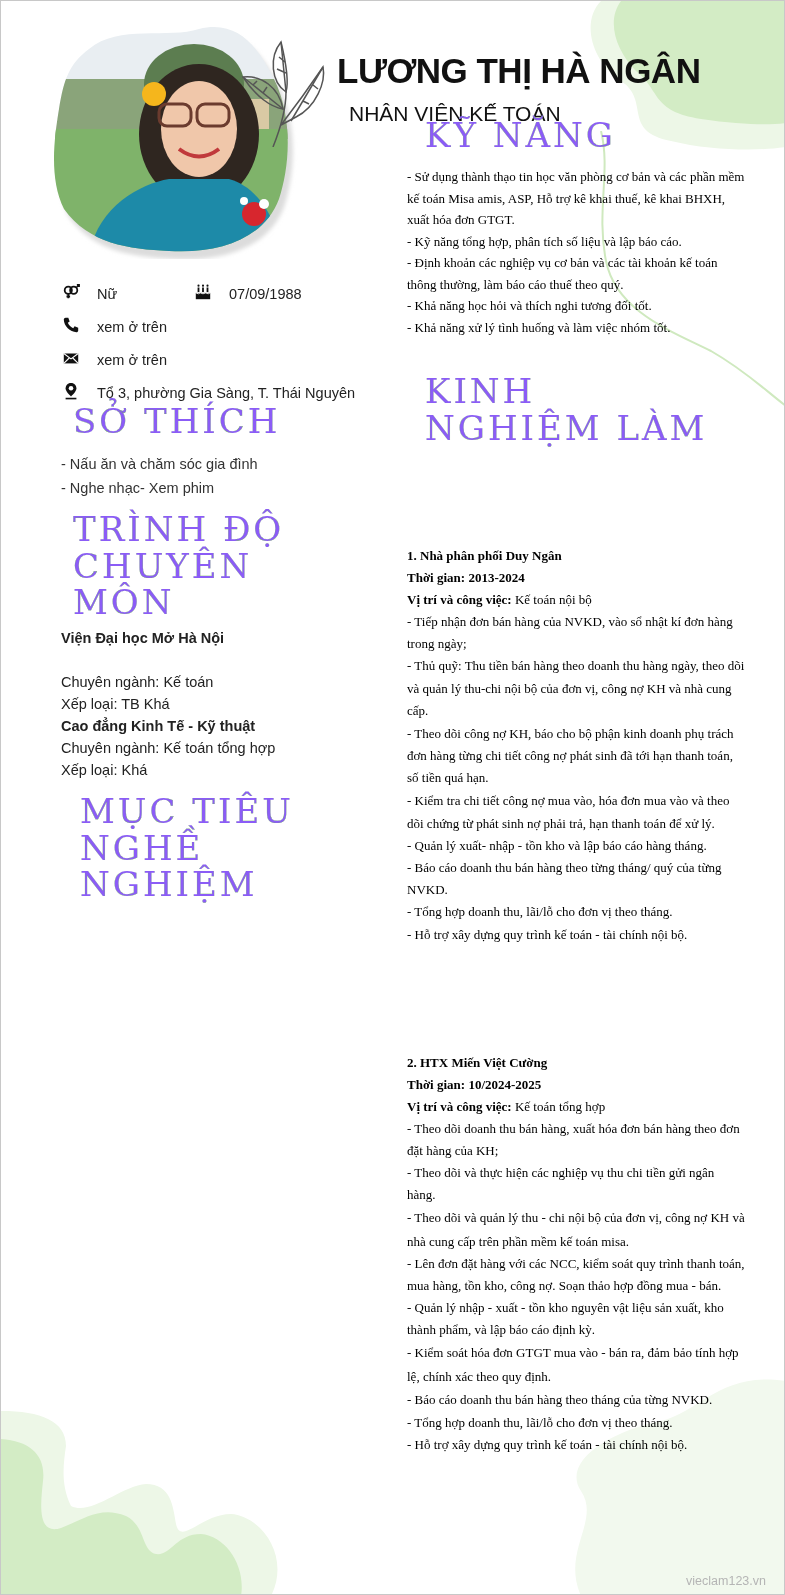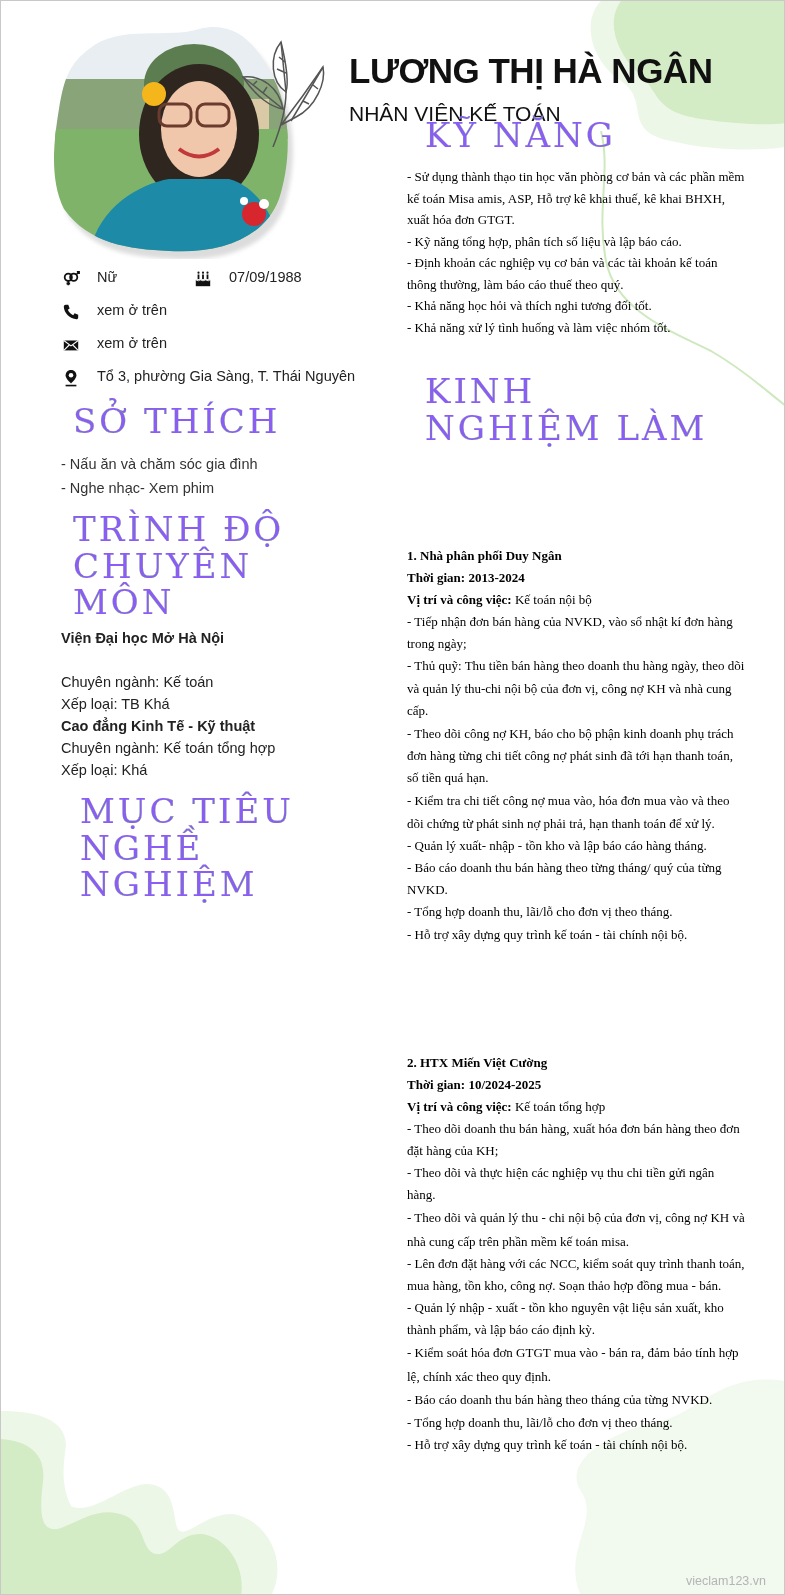--- a/index.html
+++ b/index.html
@@ -2,25 +2,25 @@
 <html><head>
 <meta charset="utf-8">
 <style>
   * { box-sizing: border-box; margin: 0; padding: 0; }
   html, body { width: 785px; height: 1595px; background: #fff; overflow: hidden; }
   body { font-family: "Liberation Sans", "DejaVu Sans", sans-serif; color: #222; position: relative; }
   .page { position: absolute; left: 0; top: 0; width: 785px; height: 1595px; border: 1px solid #c8c8c8; overflow: hidden; background: #fff; }
   .deco { position: absolute; pointer-events: none; }
   .photo { position: absolute; left: 48px; top: 18px; width: 250px; height: 240px; }
   .leaf { position: absolute; left: 240px; top: 36px; width: 92px; height: 110px; }
-  .name { position: absolute; left: 348px; top: 50px; font-size: 35px; font-weight: bold; color: #111; letter-spacing: -0.5px; white-space: nowrap; }
+  .name { position: absolute; left: 336px; top: 50px; font-size: 35px; font-weight: bold; color: #111; letter-spacing: -0.5px; white-space: nowrap; }
   .job { position: absolute; left: 348px; top: 101px; font-size: 21px; color: #111; white-space: nowrap; }
   .script { font-family: "DejaVu Serif", serif; color: #8b5cf6; font-size: 34px; line-height: 1.08; letter-spacing: 3px; font-weight: normal; -webkit-text-stroke: 0.2px #6cb84a; }
   .info { position: absolute; left: 60px; top: 268px; width: 320px; font-size: 14.5px; color: #222; }
-  .info-row { display: flex; align-items: flex-start; height: 33px; }
+  .info-row { display: flex; align-items: flex-end; height: 33px; }
   .info-icon { width: 20px; height: 20px; display: inline-flex; align-items: center; justify-content: center; margin-right: 16px; }
   .info-icon svg { width: 18px; height: 18px; }
   .col-left-text { font-size: 14.5px; line-height: 24px; color: #222; }
   .col-right-text { font-size: 13px; line-height: 22px; color: #000000; font-family: Liberation Serif, serif; }
   .bold { font-weight: bold; }
   .just { text-align: justify; }
   .wm { position: absolute; right: 18px; bottom: 6px; font-size: 12.5px; color: #b5b5b5; }
   p { margin: 0; }
 </style>
 </head>

